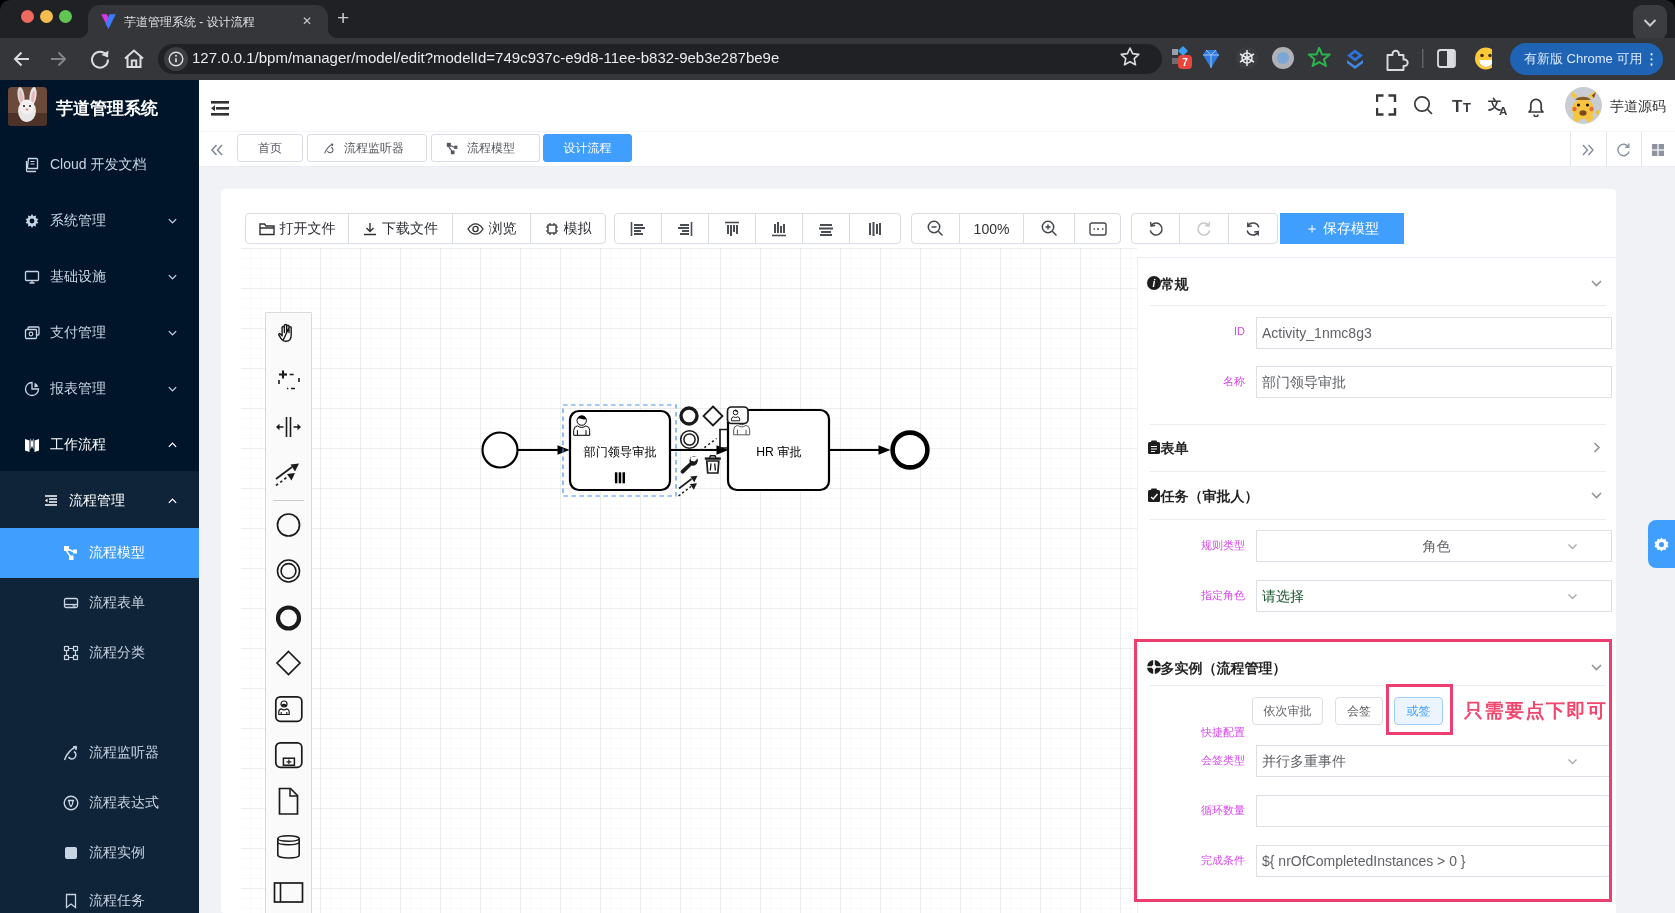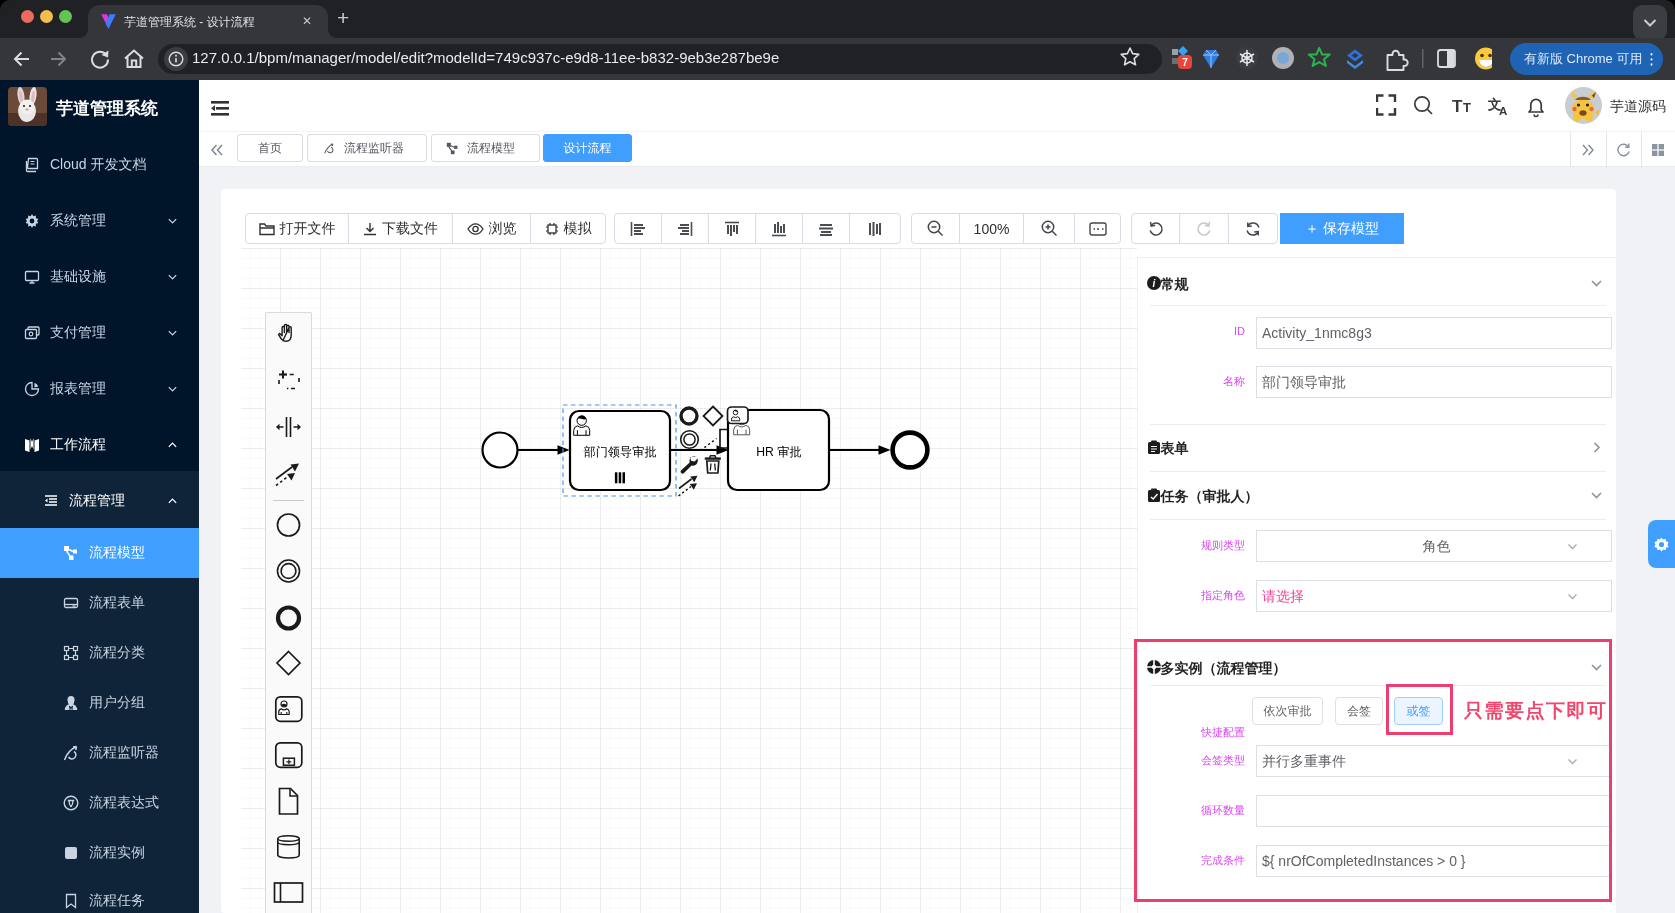--- a/index.html
+++ b/index.html
@@ -280,30 +280,20 @@
   <div class="mi mi3" style="top:628px;height:50px;">
     <svg class="ic" viewBox="0 0 16 16">
         <rect x="1.5" y="1.5" width="4" height="4" stroke="#c9d4e3" stroke-width="1.2" fill="none"></rect>
         <rect x="10.5" y="1.5" width="4" height="4" stroke="#c9d4e3" stroke-width="1.2" fill="none"></rect>
         <rect x="1.5" y="10.5" width="4" height="4" stroke="#c9d4e3" stroke-width="1.2" fill="none"></rect>
         <rect x="10.5" y="10.5" width="4" height="4" stroke="#c9d4e3" stroke-width="1.2" fill="none"></rect>
         <path d="M5.5 3.5 h5 M5.5 12.5 h5 M3.5 5.5 v5 M12.5 5.5 v5" stroke="#c9d4e3" stroke-width="1.2"></path>
       </svg>
     <span class="txt">流程分类</span>
   </div>
-  <div class="mi mi3" style="top:678px;height:50px;">
-    <svg class="ic" viewBox="0 0 16 16">
-        <path d="M4.5 4.5 a3.5 3.5 0 0 1 7 0 v1.5 h-7 Z" fill="#c9d4e3"></path>
-        <circle cx="8" cy="6.5" r="3.2" fill="#c9d4e3"></circle>
-        <path d="M1.8 15 a6.2 6.2 0 0 1 12.4 0 Z" fill="#c9d4e3"></path>
-        <path d="M6.2 11 L8 13.5 L9.8 11" fill="none" stroke="#0f2438" stroke-width="1"></path>
-        <text x="8" y="15" font-size="4.8" fill="#0f2438" text-anchor="middle" font-weight="bold">M</text>
-      </svg>
-    <span class="txt">用户分组</span>
-  </div>
   <div class="mi mi3" style="top:728px;height:50px;">
     <svg class="ic" viewBox="0 0 16 16">
         <path d="M1.5 15 C3.5 9 7 4.5 13.5 1.5 M13.5 1.5 L10 2 M13.5 1.5 L12.8 5" stroke="#c9d4e3" stroke-width="1.5" fill="none"></path>
         <path d="M11 6.5 a4 4 0 1 1 -5.5 5.5" stroke="#c9d4e3" stroke-width="1.5" fill="none"></path>
       </svg>
     <span class="txt">流程监听器</span>
   </div>
   <div class="mi mi3" style="top:778px;height:50px;">
     <svg class="ic" viewBox="0 0 16 16">
         <circle cx="8" cy="8" r="6.8" stroke="#c9d4e3" stroke-width="1.4" fill="none"></circle>
@@ -705,21 +695,21 @@
   <svg class="sechev" style="top:489px;" viewBox="0 0 13 13">
       <path d="M2 4 L6.5 8.5 L11 4" stroke="#8f9399" stroke-width="1.6" fill="none"></path>
     </svg>
   <div class="divid" style="top:519px;"></div>
   <div class="flabel" style="top:538px;">规则类型</div>
   <div class="finput" style="top:530px;text-align:center;">角色</div>
   <svg class="fchev abs" style="left:1566px;top:540px;" width="13" height="13" viewBox="0 0 13 13">
       <path d="M2.5 4.5 L6.5 8.5 L10.5 4.5" stroke="#a8abb2" stroke-width="1.4" fill="none"></path>
     </svg>
   <div class="flabel" style="top:588px;">指定角色</div>
-  <div class="finput" style="top:580px;color:#ec4899;">请选择</div>
+  <div class="finput" style="top:580px;color:#14532d;">请选择</div>
   <svg class="fchev abs" style="left:1566px;top:590px;" width="13" height="13" viewBox="0 0 13 13">
       <path d="M2.5 4.5 L6.5 8.5 L10.5 4.5" stroke="#a8abb2" stroke-width="1.4" fill="none"></path>
     </svg>
 
   <svg class="secic" style="top:660px;" viewBox="0 0 14 14">
       <circle cx="7" cy="7" r="7" fill="#1d1d1d"></circle>
       <path d="M7 0 L7 14 M0 7 L14 7" stroke="#fff" stroke-width="1.6"></path>
       <circle cx="7" cy="7" r="2.2" fill="#fff"></circle>
     </svg>
   <div class="sechead" style="top:660px;">多实例（流程管理）</div>

